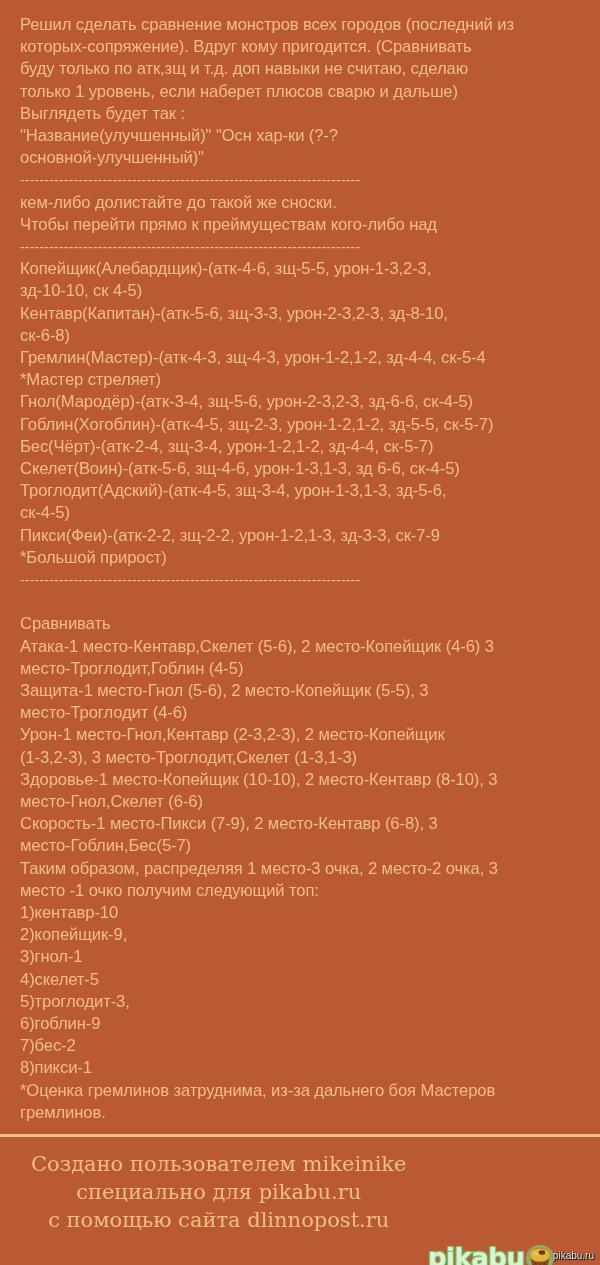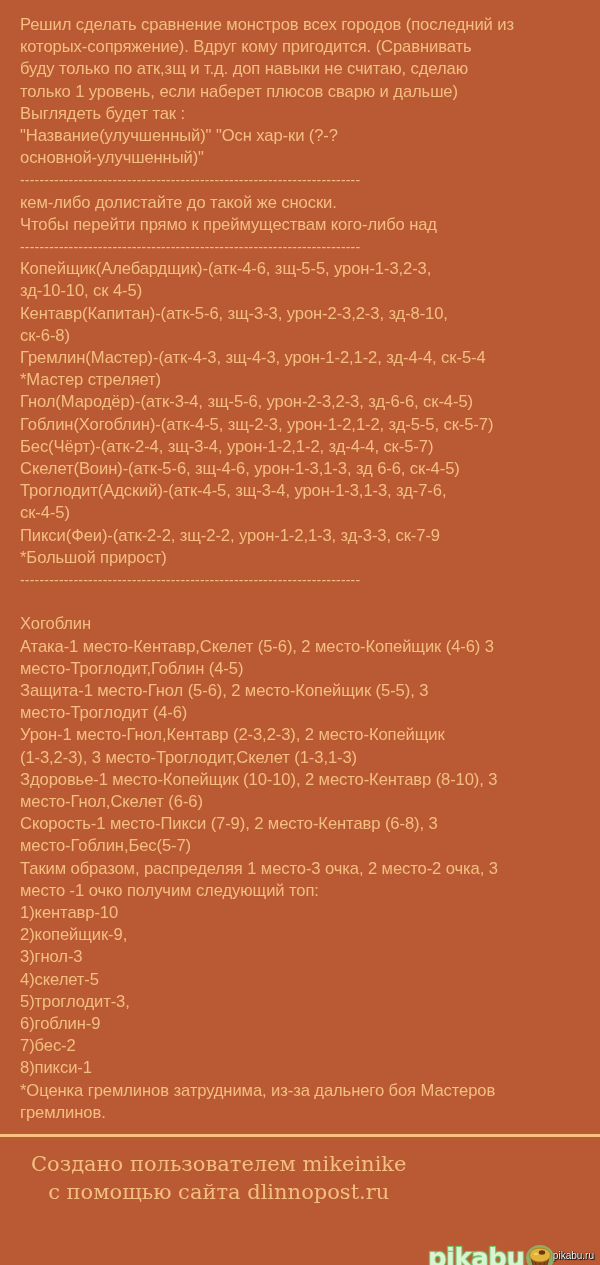--- a/index.html
+++ b/index.html
@@ -124,66 +124,67 @@
     <span class="line">Копейщик(Алебардщик)-(атк-4-6, зщ-5-5, урон-1-3,2-3,</span>
     <span class="line">зд-10-10, ск 4-5)</span>
     <span class="line">Кентавр(Капитан)-(атк-5-6, зщ-3-3, урон-2-3,2-3, зд-8-10,</span>
     <span class="line">ск-6-8)</span>
     <span class="line">Гремлин(Мастер)-(атк-4-3, зщ-4-3, урон-1-2,1-2, зд-4-4, ск-5-4</span>
     <span class="line">*Мастер стреляет)</span>
     <span class="line">Гнол(Мародёр)-(атк-3-4, зщ-5-6, урон-2-3,2-3, зд-6-6, ск-4-5)</span>
     <span class="line">Гоблин(Хогоблин)-(атк-4-5, зщ-2-3, урон-1-2,1-2, зд-5-5, ск-5-7)</span>
     <span class="line">Бес(Чёрт)-(атк-2-4, зщ-3-4, урон-1-2,1-2, зд-4-4, ск-5-7)</span>
     <span class="line">Скелет(Воин)-(атк-5-6, зщ-4-6, урон-1-3,1-3, зд 6-6, ск-4-5)</span>
-    <span class="line">Троглодит(Адский)-(атк-4-5, зщ-3-4, урон-1-3,1-3, зд-7-6,</span>
+    <span class="line">Троглодит(Адский)-(атк-4-5, зщ-3-4, урон-1-3,1-3, зд-5-6,</span>
     <span class="line">ск-4-5)</span>
     <span class="line">Пикси(Феи)-(атк-2-2, зщ-2-2, урон-1-2,1-3, зд-3-3, ск-7-9</span>
     <span class="line">*Большой прирост)</span>
   </div>
 
   <span class="sep">----------------------------------------------------------------------</span>
   <span class="blank"></span>
 
   <div>
-    <span class="line">Хогоблин</span>
+    <span class="line">Сравнивать</span>
     <span class="line">Атака-1 место-Кентавр,Скелет (5-6), 2 место-Копейщик (4-6) 3</span>
     <span class="line">место-Троглодит,Гоблин (4-5)</span>
     <span class="line">Защита-1 место-Гнол (5-6), 2 место-Копейщик (5-5), 3</span>
     <span class="line">место-Троглодит (4-6)</span>
     <span class="line">Урон-1 место-Гнол,Кентавр (2-3,2-3), 2 место-Копейщик</span>
     <span class="line">(1-3,2-3), 3 место-Троглодит,Скелет (1-3,1-3)</span>
     <span class="line">Здоровье-1 место-Копейщик (10-10), 2 место-Кентавр (8-10), 3</span>
     <span class="line">место-Гнол,Скелет (6-6)</span>
     <span class="line">Скорость-1 место-Пикси (7-9), 2 место-Кентавр (6-8), 3</span>
     <span class="line">место-Гоблин,Бес(5-7)</span>
     <span class="line">Таким образом, распределяя 1 место-3 очка, 2 место-2 очка, 3</span>
     <span class="line">место -1 очко получим следующий топ:</span>
   </div>
 
   <div>
     <span class="line">1)кентавр-10</span>
     <span class="line">2)копейщик-9,</span>
-    <span class="line">3)гнол-3</span>
+    <span class="line">3)гнол-1</span>
     <span class="line">4)скелет-5</span>
     <span class="line">5)троглодит-3,</span>
     <span class="line">6)гоблин-9</span>
     <span class="line">7)бес-2</span>
     <span class="line">8)пикси-1</span>
   </div>
 
   <div>
     <span class="line">*Оценка гремлинов затруднима, из-за дальнего боя Мастеров</span>
     <span class="line">гремлинов.</span>
   </div>
 </div>
 
 <div class="divider"></div>
 
 <div class="footer">
   <span class="fline">Создано пользователем mikeinike</span>
+  <span class="fline">специально для pikabu.ru</span>
   <span class="fline">с помощью сайта dlinnopost.ru</span>
 </div>
 
 <div class="logo">
   <span class="logo-text">pikabu</span>
   <svg class="muffin" viewBox="0 0 30 30">
     <ellipse cx="15" cy="15" rx="14" ry="13" fill="#7FD07A" opacity="0.7"></ellipse>
     <path d="M6 15 L9 26 Q15 28 21 26 L24 15 Z" fill="#8A4A1E" stroke="#5E3010" stroke-width="0.8"></path>
     <path d="M10 16 L11.5 25 M15 16 L15 26 M20 16 L18.5 25" stroke="#5E3010" stroke-width="0.8"></path>
     <ellipse cx="15" cy="12" rx="10.5" ry="7" fill="#E2B23A" stroke="#A87818" stroke-width="0.8"></ellipse>

